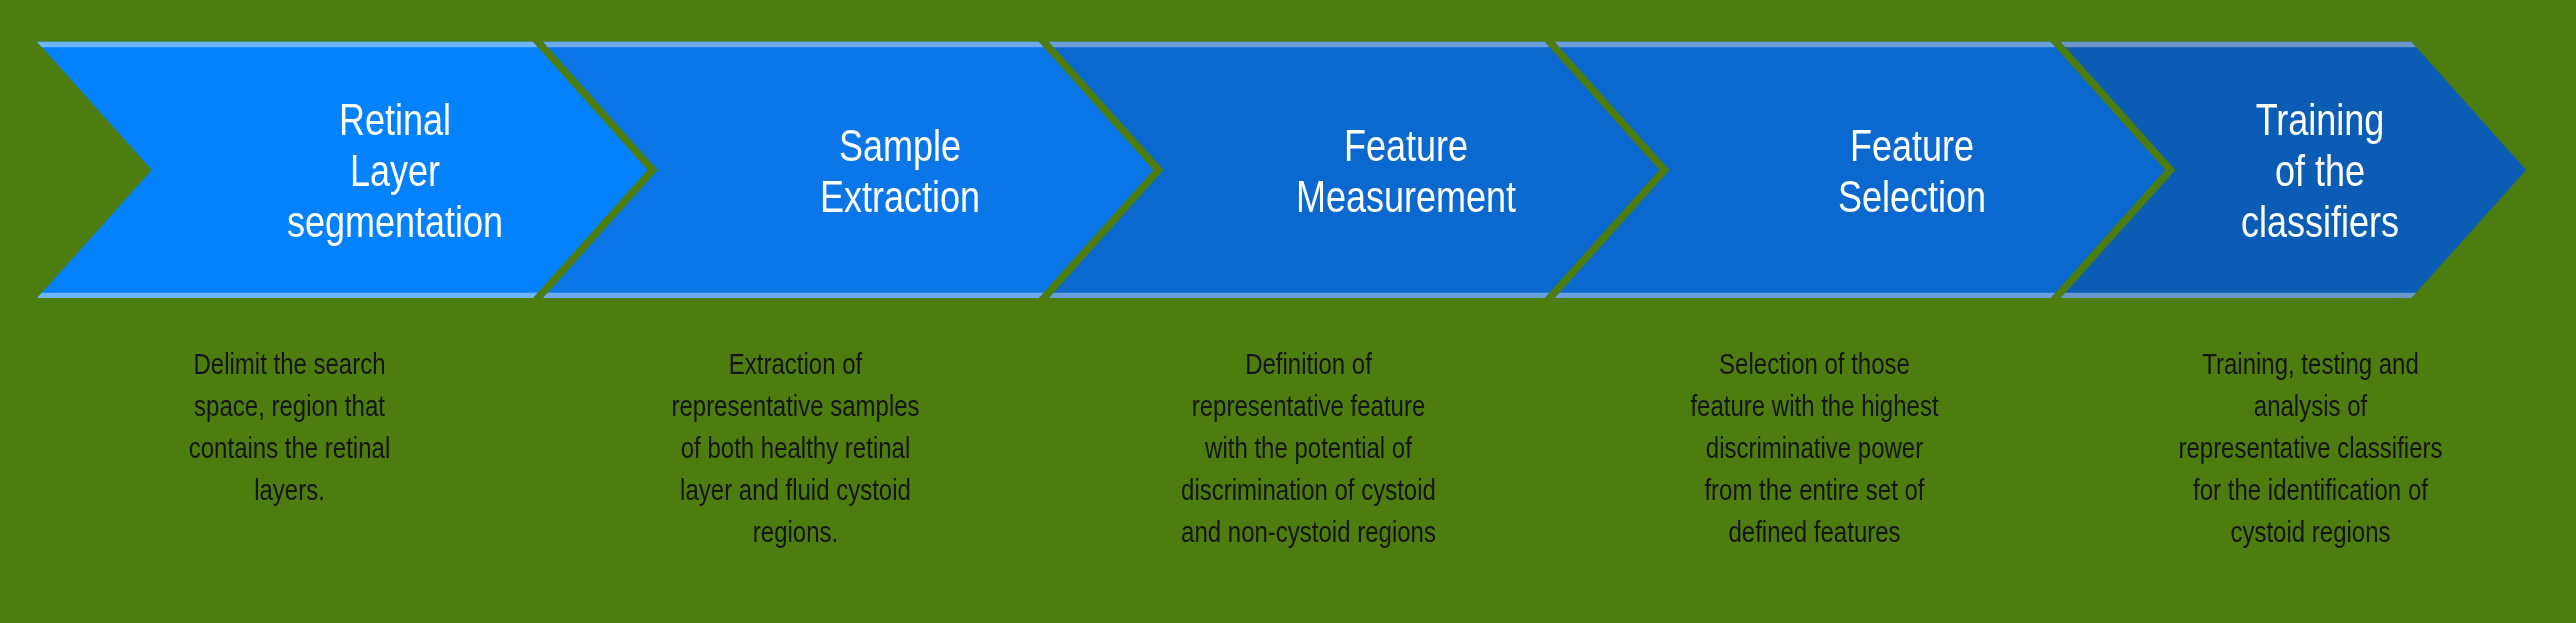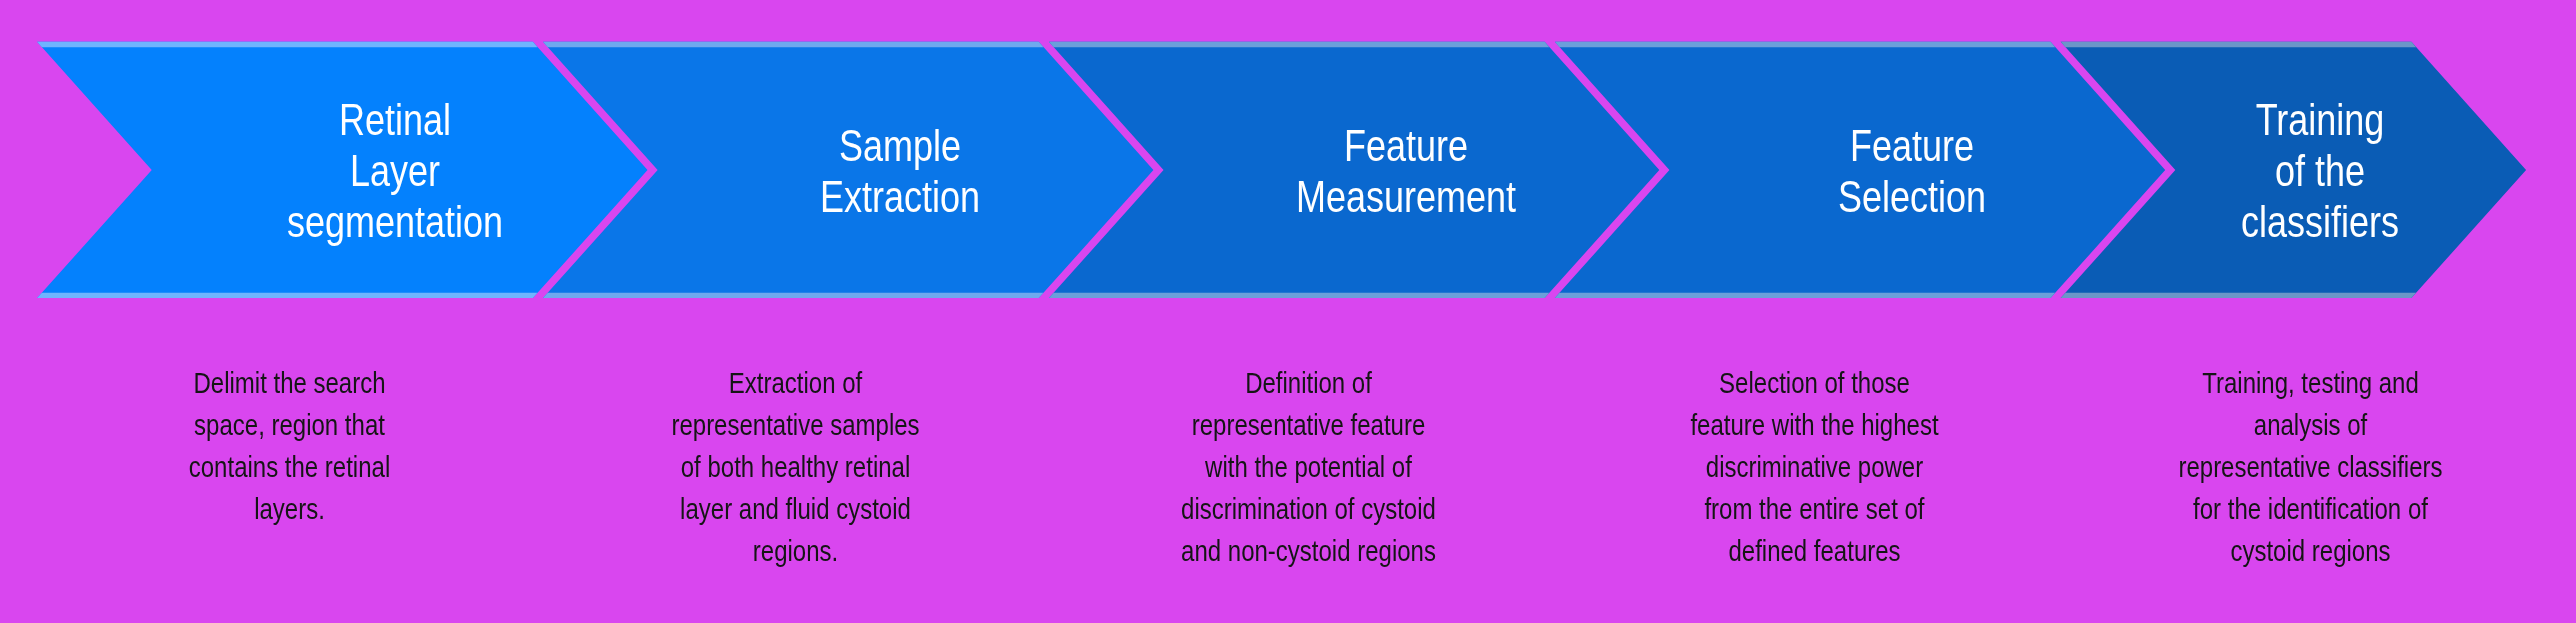--- a/index.html
+++ b/index.html
@@ -2,21 +2,21 @@
 <html style="font-size:10.8px"><head>
 <meta charset="utf-8">
 <style>
   html,body{margin:0;padding:0;}
   body{
     width:2576px;height:623px;
     background:#ffffff;
     font-family:"Liberation Sans","DejaVu Sans",sans-serif;
     overflow:hidden;
   }
-  #stage{position:relative;width:2576px;height:623px;background:#d946ef;}
+  #stage{position:relative;width:2576px;height:623px;background:#4d7c0f;}
 
   
   .chevron-band{
     position:absolute;
     left:0;top:0;
     width:2576px;height:317px;
   }
   .chevron-svg{display:block;width:2576px;height:317px;}
 
   .chev-label{
@@ -30,21 +30,21 @@
     letter-spacing:0px;
     transform:scaleX(0.80);
     transform-origin:center center;
     white-space:pre-line;
     pointer-events:none;
   }
 
   
   .captions{
     position:absolute;
-    left:0;top:362px;
+    left:0;top:343px;
     width:2576px;height:262px;
   }
   .caption{
     position:absolute;
     top:0;
     text-align:center;
     color:#151515;
     font-family:"Liberation Sans","DejaVu Sans",sans-serif;
     font-size:30px;
     line-height:42px;

